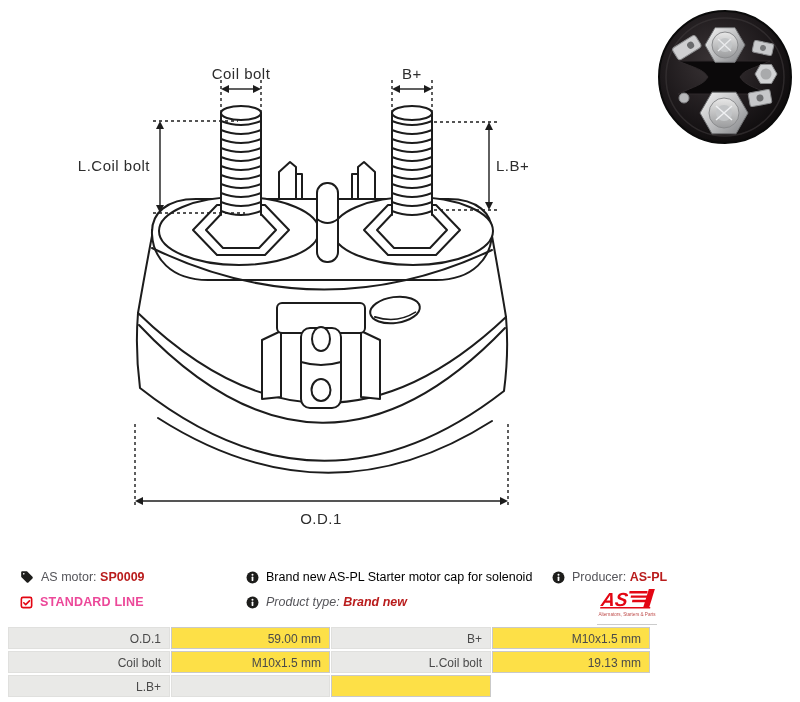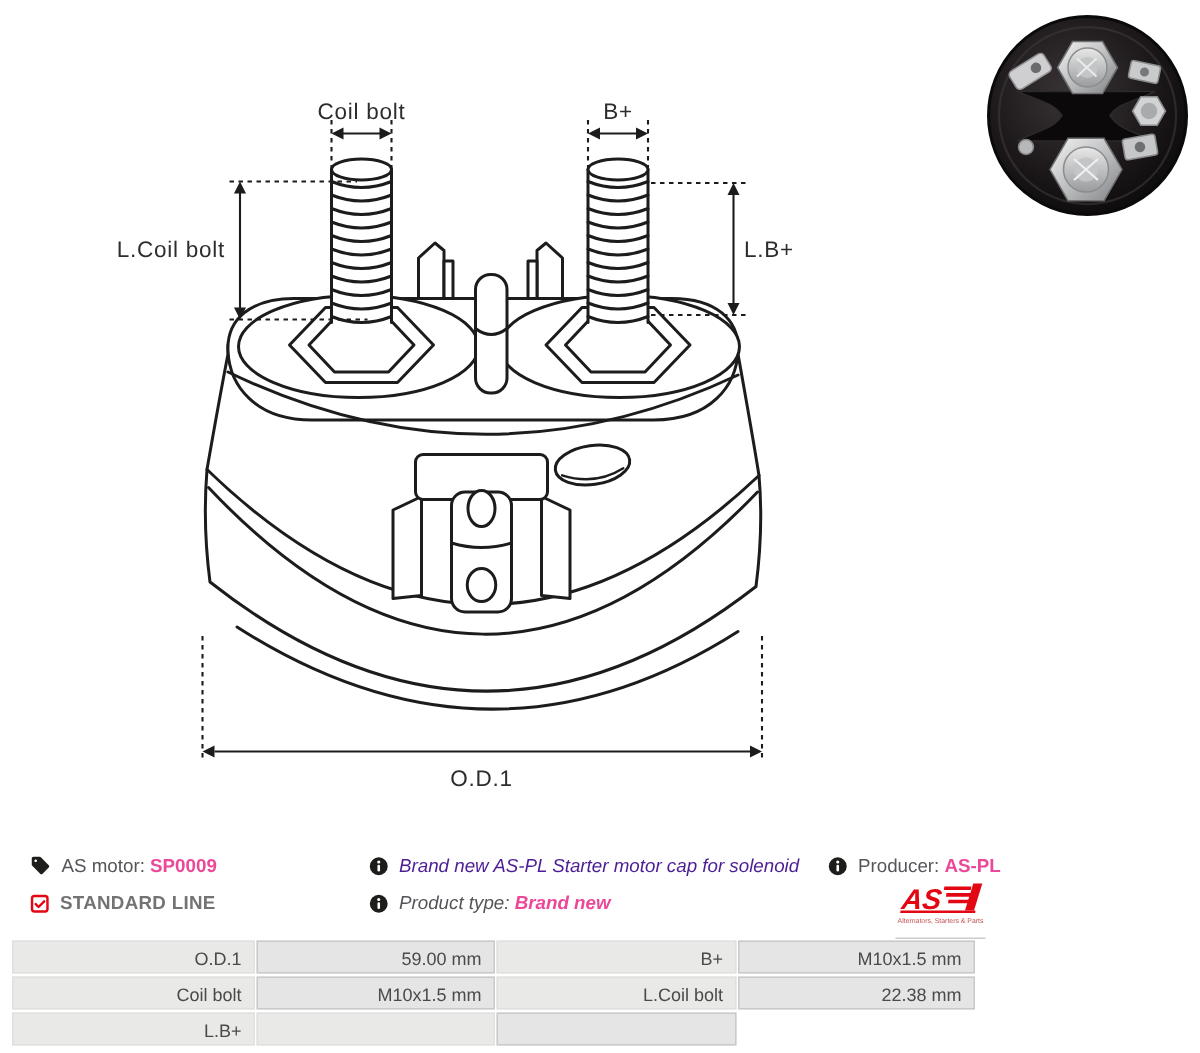--- a/index.html
+++ b/index.html
@@ -8,32 +8,32 @@
 
   
   .tech-drawing{position:absolute;left:0;top:50px;}
   .draw-label{font-family:"Liberation Sans",sans-serif;font-size:15px;fill:#2d2d2d;letter-spacing:.5px;}
 
   
   .photo{position:absolute;left:652px;top:8px;width:146px;height:138px;cursor:pointer;}
 
   
   .info-item{position:absolute;display:flex;align-items:center;gap:7px;font-size:12.5px;color:#55555a;white-space:nowrap;}
-  .info-item b{color:#ec4899;font-weight:bold;}
+  .info-item b{color:#b91c1c;font-weight:bold;}
   .info-item .ic{flex:0 0 auto;display:block;}
-  .standard-line{color:#737373;font-weight:bold;letter-spacing:.2px;}
+  .standard-line{color:#ec4899;font-weight:bold;letter-spacing:.2px;}
   .as-logo{position:absolute;left:597px;top:588px;width:62px;}
   .as-logo .logo-rule{margin-top:2px;height:1px;background:#ccc;width:60px;}
 
   
   .spec-table{position:absolute;left:8px;top:627px;}
   .spec-row{display:grid;grid-template-columns:162px 159px 160px 158px;column-gap:1px;margin-bottom:2px;}
   .cell{box-sizing:border-box;height:22px;line-height:20px;font-size:12px;color:#4a4a4a;text-align:right;padding:1px 8px 0 4px;}
   .cell.lbl{background:#e9e9e7;border:1px solid #e0e0de;}
-  .cell.val{background:#e5e5e5;border:1px solid #c9c9c9;}
+  .cell.val{background:#fde047;border:1px solid #c9c9c9;}
 </style>
 </head>
 <body>
 
 <div class="page">
 
   <svg class="tech-drawing" width="560" height="490" viewBox="0 50 560 490">
     <g fill="none" stroke="#1c1c1c" stroke-width="2" stroke-linecap="round" stroke-linejoin="round">
 
       <path fill="#fff" d="M 152 236 C 147 262 142 290 138 313 C 136 338 137 365 140 388 Q 323 532 504 391 C 507 368 508 340 506 317 C 502 292 497 264 492 236 L 492 230 L 152 230 Z"></path>
@@ -192,21 +192,21 @@
     </svg>
     <span>STANDARD LINE</span>
   </div>
 
   <div class="info-item" style="left:246px;top:570px;">
     <svg class="ic" width="13" height="13" viewBox="0 0 24 24">
       <circle cx="12" cy="12" r="11" fill="#1d1d1b"></circle>
         <circle cx="12" cy="6.8" r="1.9" fill="#fff"></circle>
         <rect x="10.4" y="10" width="3.2" height="8.5" rx="1.6" fill="#fff"></rect>
     </svg>
-    <span style="color:#4c1d95;font-style:italic;">Brand new AS-PL Starter motor cap for solenoid</span>
+    <span style="color:#000000;">Brand new AS-PL Starter motor cap for solenoid</span>
   </div>
 
   <div class="info-item" style="left:246px;top:595px;font-style:italic;">
     <svg class="ic" width="13" height="13" viewBox="0 0 24 24">
       <circle cx="12" cy="12" r="11" fill="#1d1d1b"></circle>
         <circle cx="12" cy="6.8" r="1.9" fill="#fff"></circle>
         <rect x="10.4" y="10" width="3.2" height="8.5" rx="1.6" fill="#fff"></rect>
     </svg>
     <span><span>Product type:</span>
     <b>Brand new</b></span>
@@ -241,21 +241,21 @@
     <div class="spec-row">
       <div class="cell lbl">O.D.1</div>
       <div class="cell val">59.00 mm</div>
       <div class="cell lbl">B+</div>
       <div class="cell val">M10x1.5 mm</div>
     </div>
     <div class="spec-row">
       <div class="cell lbl">Coil bolt</div>
       <div class="cell val">M10x1.5 mm</div>
       <div class="cell lbl">L.Coil bolt</div>
-      <div class="cell val">22.38 mm</div>
+      <div class="cell val">19.13 mm</div>
     </div>
     <div class="spec-row">
       <div class="cell lbl">L.B+</div>
       <div class="cell lbl"></div>
       <div class="cell val"></div>
     </div>
   </div>
 
 </div>
 

